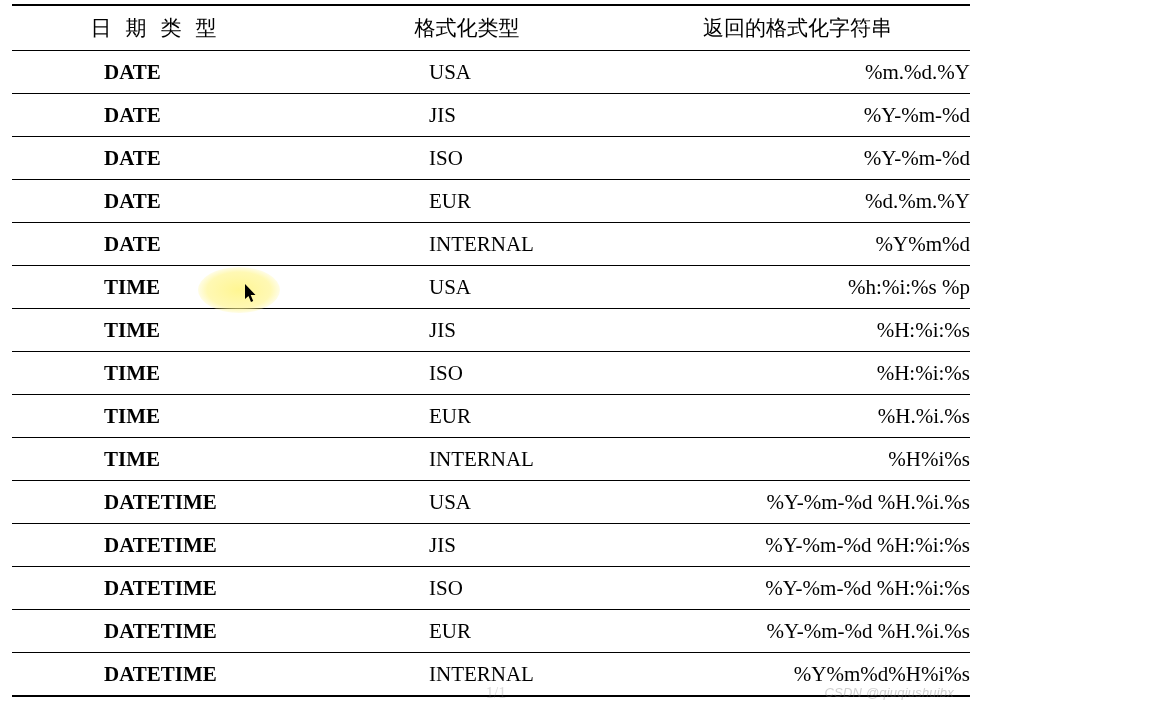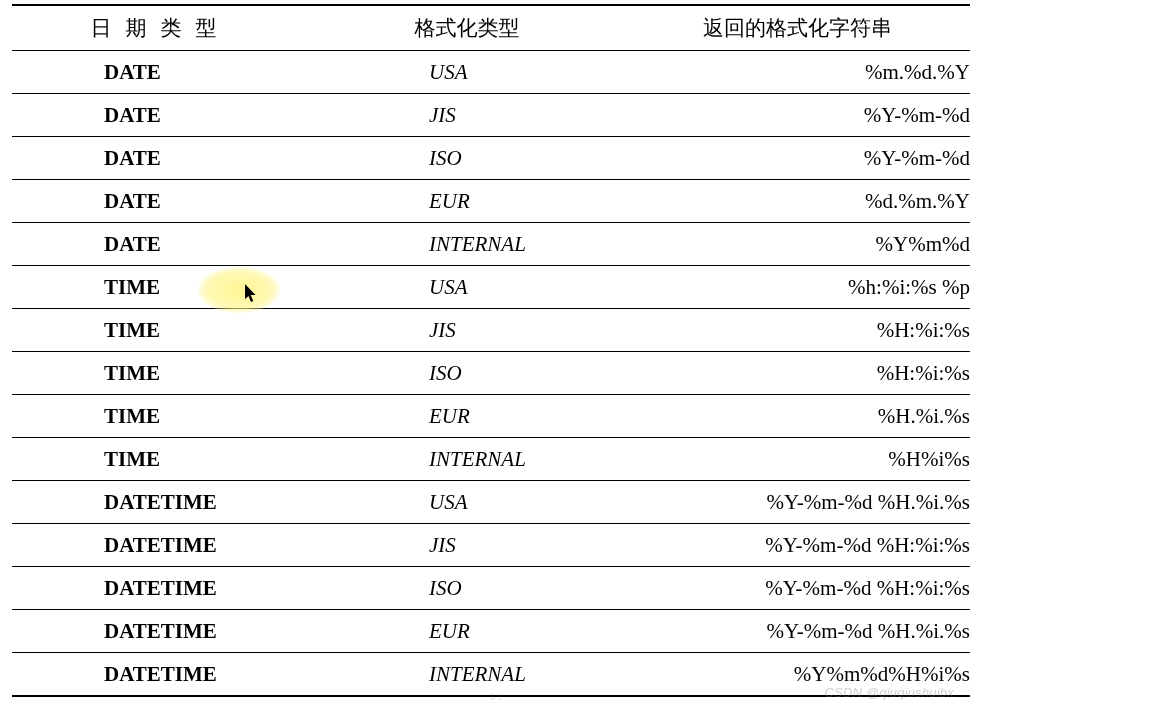--- a/index.html
+++ b/index.html
@@ -49,21 +49,21 @@
 
   th {
     font-weight: normal;
     text-align: center;
     height: 44px;
   }
   th .hdr-spaced {
     letter-spacing: 14px;
   }
   td.col1 { padding-left: 92px; font-weight: bold; }
-  td.col2 { padding-left: 120px; font-style: italic; }
+  td.col2 { padding-left: 120px; }
   td.col3 { padding-left: 108px; text-align: right; }
 
   
   .highlight {
     position: absolute;
     left: 198px;
     top: 267px;
     width: 82px;
     height: 46px;
     background: radial-gradient(ellipse at center, rgba(255,245,140,0.95) 0%, rgba(255,245,140,0.65) 55%, rgba(255,245,140,0) 78%);
@@ -91,21 +91,21 @@
     letter-spacing: 0.2px;
     pointer-events: none;
     white-space: nowrap;
   }
   
   .tinymark {
     position: absolute;
     left: 50%;
     bottom: 0;
     transform: translateX(-50%);
-    font-size: 10px;
+    font-size: 16px;
     color: rgba(120,120,120,0.25);
     pointer-events: none;
   }
 </style>
 </head>
 <body>
 
 <div class="page">
   <div class="highlight"></div>
 

